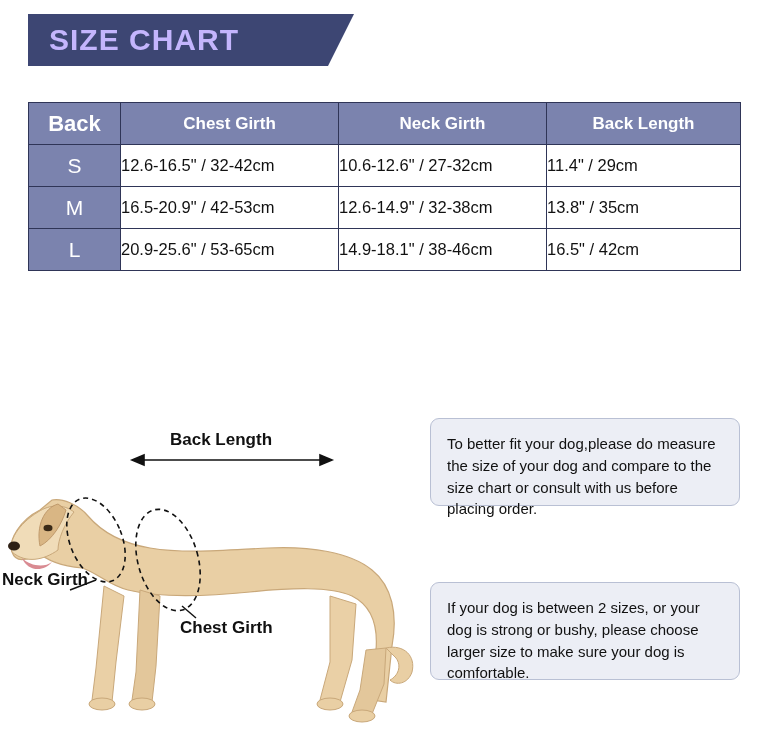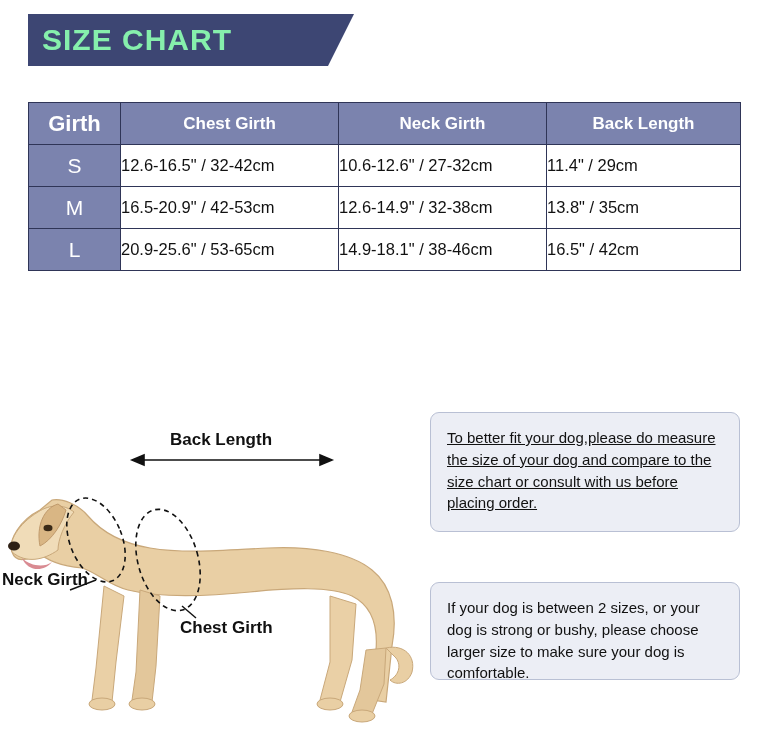--- a/index.html
+++ b/index.html
@@ -21,25 +21,25 @@
     position: absolute;
     left: 28px;
     top: 14px;
     width: 300px;
     height: 52px;
     background: #3d4673;
     display: flex;
     align-items: center;
   }
   .header-title {
-    color: #86efac;
+    color: #c4b5fd;
     font-size: 30px;
     font-weight: bold;
     letter-spacing: 1px;
-    padding-left: 14px;
+    padding-left: 21px;
     line-height: 1;
   }
   .header-tail {
     position: absolute;
     left: 328px;
     top: 14px;
     width: 0;
     height: 0;
     border-top: 52px solid #3d4673;
     border-right: 26px solid transparent;
@@ -131,42 +131,42 @@
     width: 310px;
     background: #eceef5;
     border: 1px solid #b9c0d4;
     border-radius: 9px;
     box-sizing: border-box;
     padding: 14px 16px;
     font-size: 15px;
     line-height: 1.45;
     color: #111111;
   }
-  .note-1 { top: 12px;  height: 120px; text-decoration: underline; }
+  .note-1 { top: 18px;  height: 88px; }
   .note-2 { top: 182px; height: 98px; }
 </style>
 </head>
 <body>
 
 <div class="header">
   <div class="header-title">SIZE CHART</div>
 </div>
 <div class="header-tail"></div>
 
 <div class="table-wrap">
   <table class="size-chart">
     <colgroup>
       <col class="col-size">
         <col class="col-chest">
         <col class="col-neck">
         <col class="col-back">
     </colgroup>
     <thead>
       <tr>
-        <th class="size-head">Girth</th>
+        <th class="size-head">Back</th>
         <th>Chest Girth</th>
         <th>Neck Girth</th>
         <th>Back Length</th>
       </tr>
     </thead>
     <tbody>
       <tr>
         <td class="size-cell">S</td>
         <td class="val-cell">12.6-16.5" / 32-42cm</td>
         <td class="val-cell">10.6-12.6" / 27-32cm</td>

